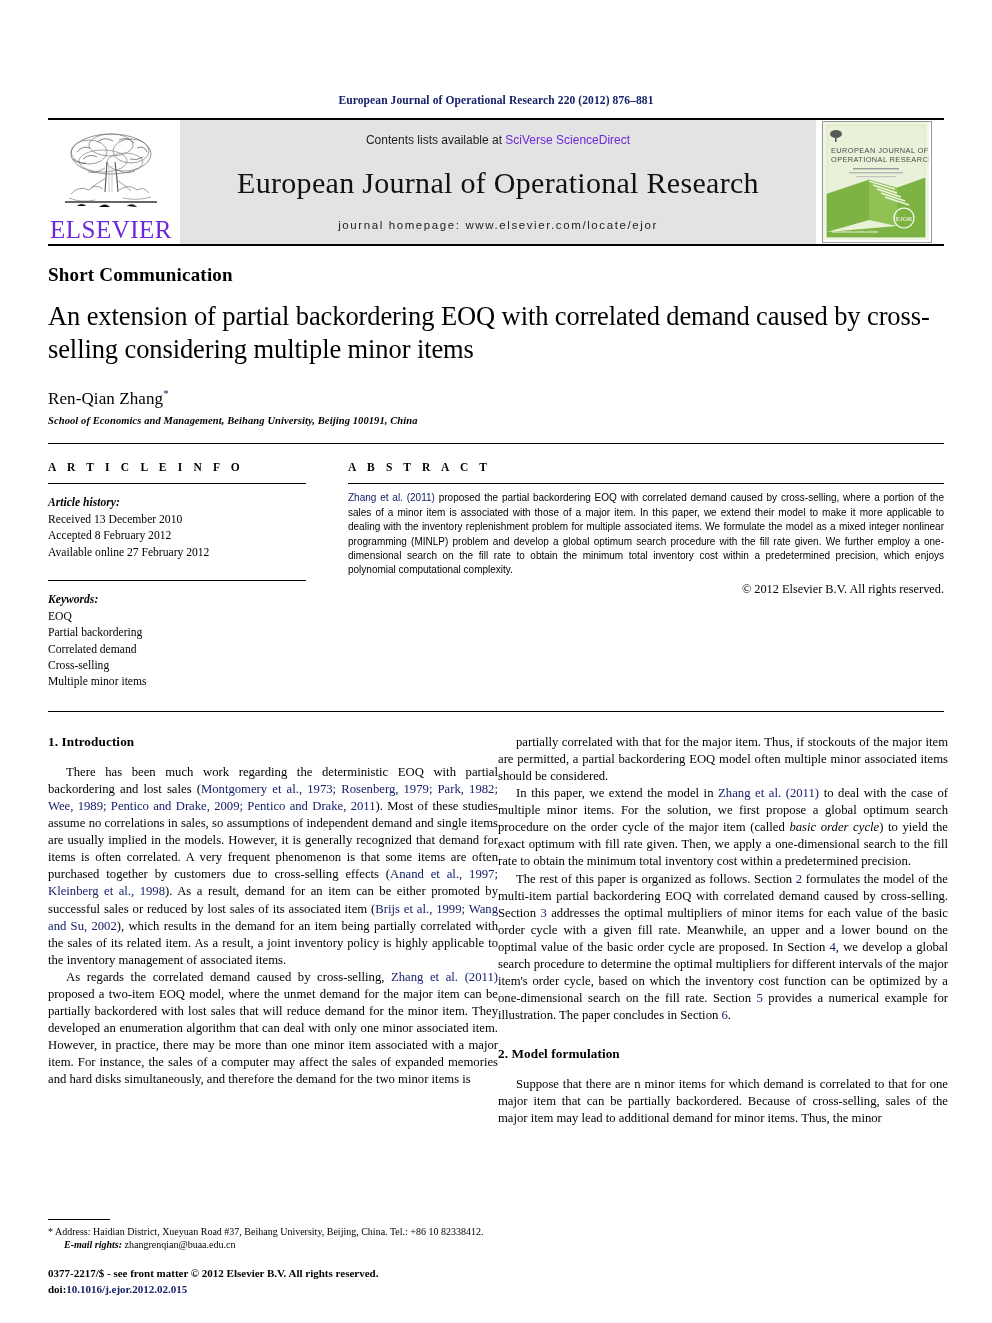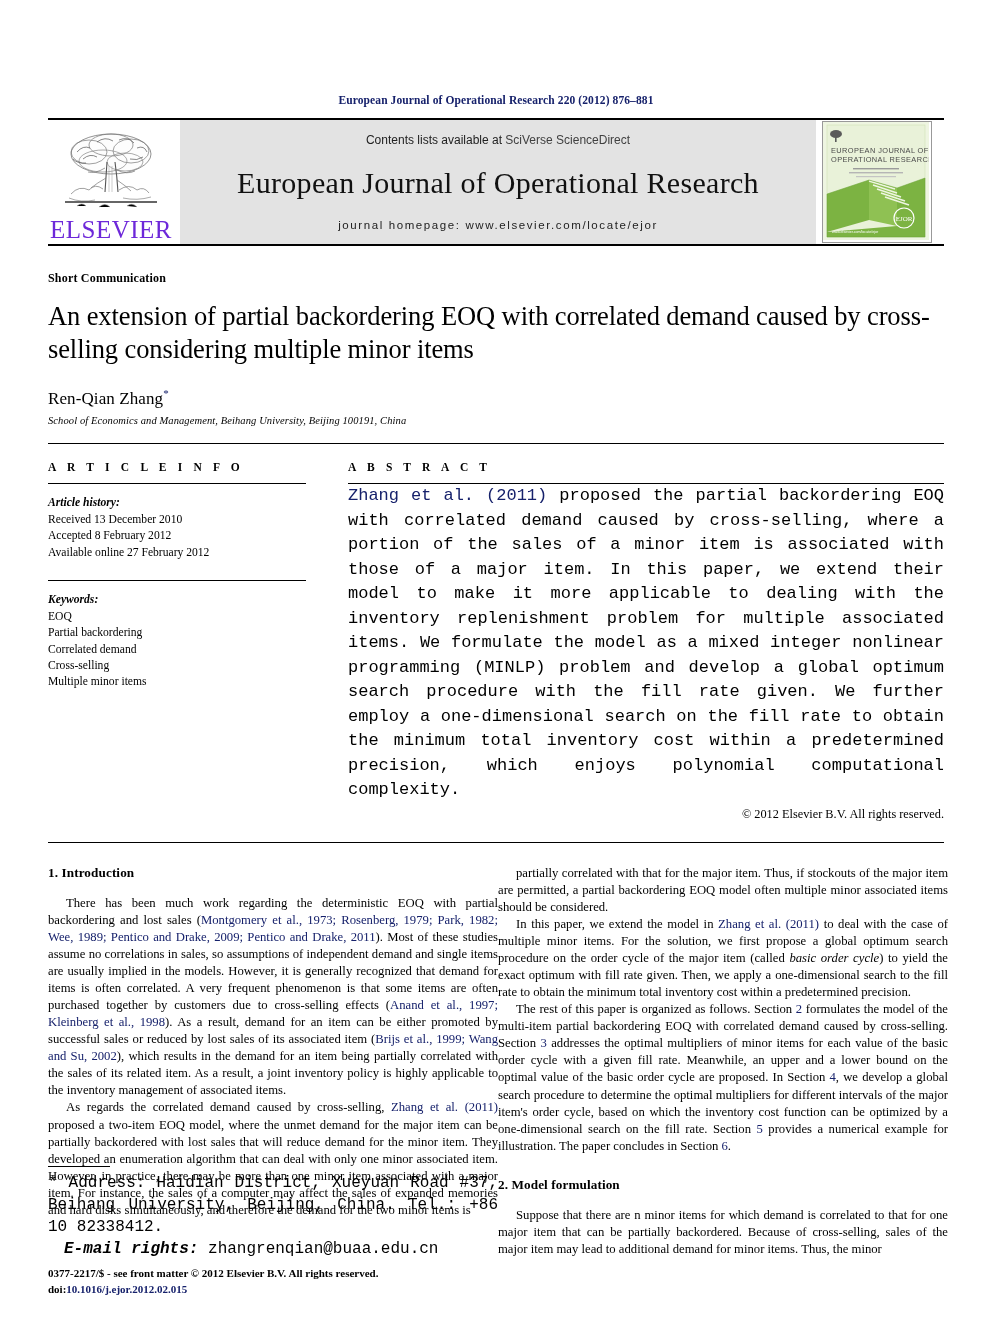--- a/index.html
+++ b/index.html
@@ -72,21 +72,21 @@
     align-items: center;
     justify-content: space-between;
     padding: 13px 0 13px 0;
   }
   .contents-line {
     font-family: "Liberation Sans", sans-serif;
     font-size: 12px;
     color: #222;
   }
   .contents-line .sd {
-    color: #404040;
+    color: #6d28d9;
     font-weight: normal;
   }
   .journal-name {
     font-family: "Liberation Serif", serif;
     font-size: 30px;
     color: #111;
     letter-spacing: 0.3px;
     white-space: nowrap;
   }
   .homepage-line {
@@ -110,23 +110,23 @@
     position: relative;
     overflow: hidden;
   }
   .masthead-rule-bottom {
     border-top: 2.5px solid #000;
   }
 
   
   .article-type {
     font-family: "Liberation Serif", serif;
-    font-size: 12px;
-    font-weight: bold;
-    margin-top: 25px;
+    font-size: 19px;
+    font-weight: bold;
+    margin-top: 18px;
     letter-spacing: 0.2px;
   }
   .article-title {
     font-family: "Liberation Serif", serif;
     font-size: 26.5px;
     line-height: 1.26;
     margin-top: 14px;
     font-weight: normal;
     letter-spacing: -0.1px;
   }
@@ -138,21 +138,21 @@
   }
   .authors sup {
     color: #16216b;
     font-size: 11px;
     vertical-align: super;
   }
   .affiliation {
     font-family: "Liberation Serif", serif;
     font-size: 10.5px;
     font-style: italic;
-    font-weight: normal;
+    font-weight: bold;
     margin-top: 7px;
     letter-spacing: 0.1px;
   }
 
   
   .infoabs-rule-top {
     border-top: 1px solid #000;
     margin-top: 17px;
   }
   .infoabs {
@@ -186,25 +186,25 @@
   }
   .info-group .lead {
     font-style: italic;
     font-weight: bold;
   }
   .info-sep {
     border-top: 1.4px solid #000;
     margin-top: 19px;
   }
   .abstract-text {
-    font-family: Liberation Mono, monospace;
-    font-size: 17px;
+    font-family: Liberation Sans, sans-serif;
+    font-size: 10px;
     line-height: 1.44;
     text-align: justify;
-    margin-top: 0;
+    margin-top: 7px;
   }
   .abstract-text .ref { color:#16216b; }
   .copyright-line {
     font-family: "Liberation Serif", serif;
     font-size: 12.3px;
     text-align: right;
     margin-top: 4px;
   }
   .infoabs-rule-bottom {
     border-top: 1px solid #000;
@@ -251,31 +251,31 @@
     left: 48px;
     bottom: 26px;
     width: 450px;
   }
   .footnote-rule {
     border-top: 1.2px solid #000;
     width: 62px;
     margin-bottom: 5px;
   }
   .footnote {
-    font-family: Liberation Mono, monospace;
-    font-size: 16px;
+    font-family: Liberation Serif, serif;
+    font-size: 10px;
     line-height: 1.38;
     text-align: justify;
   }
   .footnote .email-lead { font-style: italic; font-weight: bold; }
   .issn-block {
     font-family: "Liberation Serif", serif;
     font-size: 11px;
     line-height: 1.4;
-    margin-top: 6px;
+    margin-top: 14px;
     font-weight: bold;
   }
   .issn-block .doi-link { color: #16216b; }
 </style>
 </head>
 <body>
 
 <div class="page">
 
   <div class="running-head">European Journal of Operational Research 220 (2012) 876–881</div>

